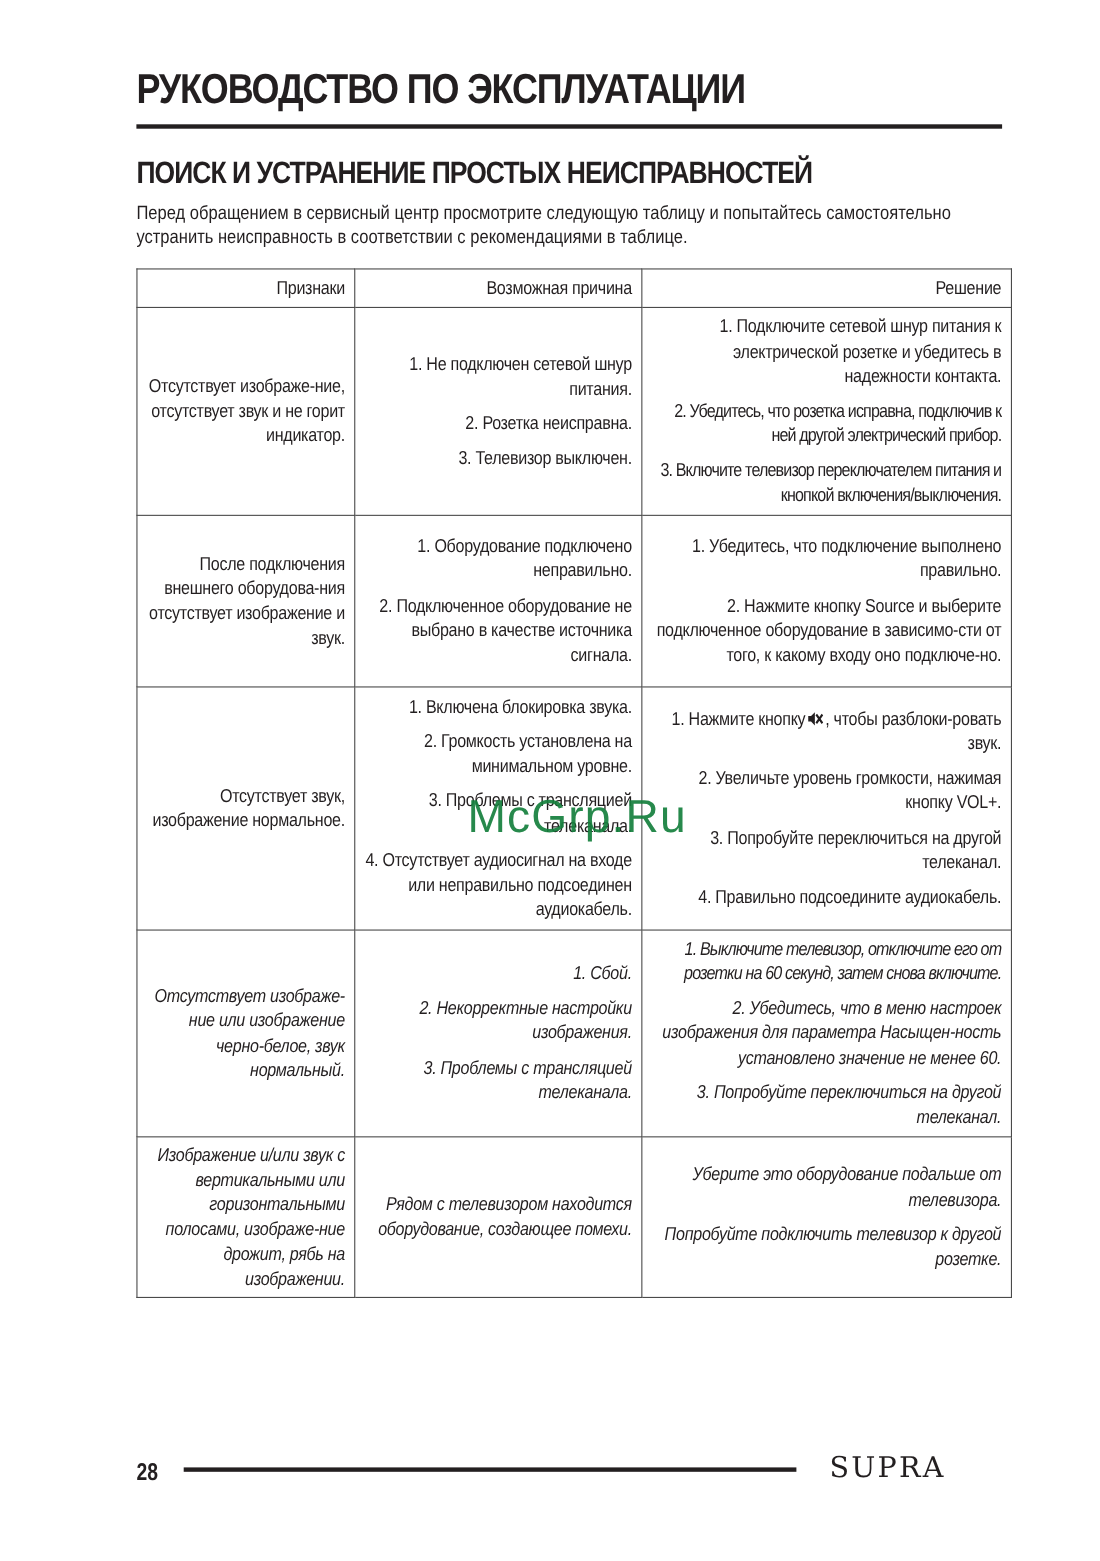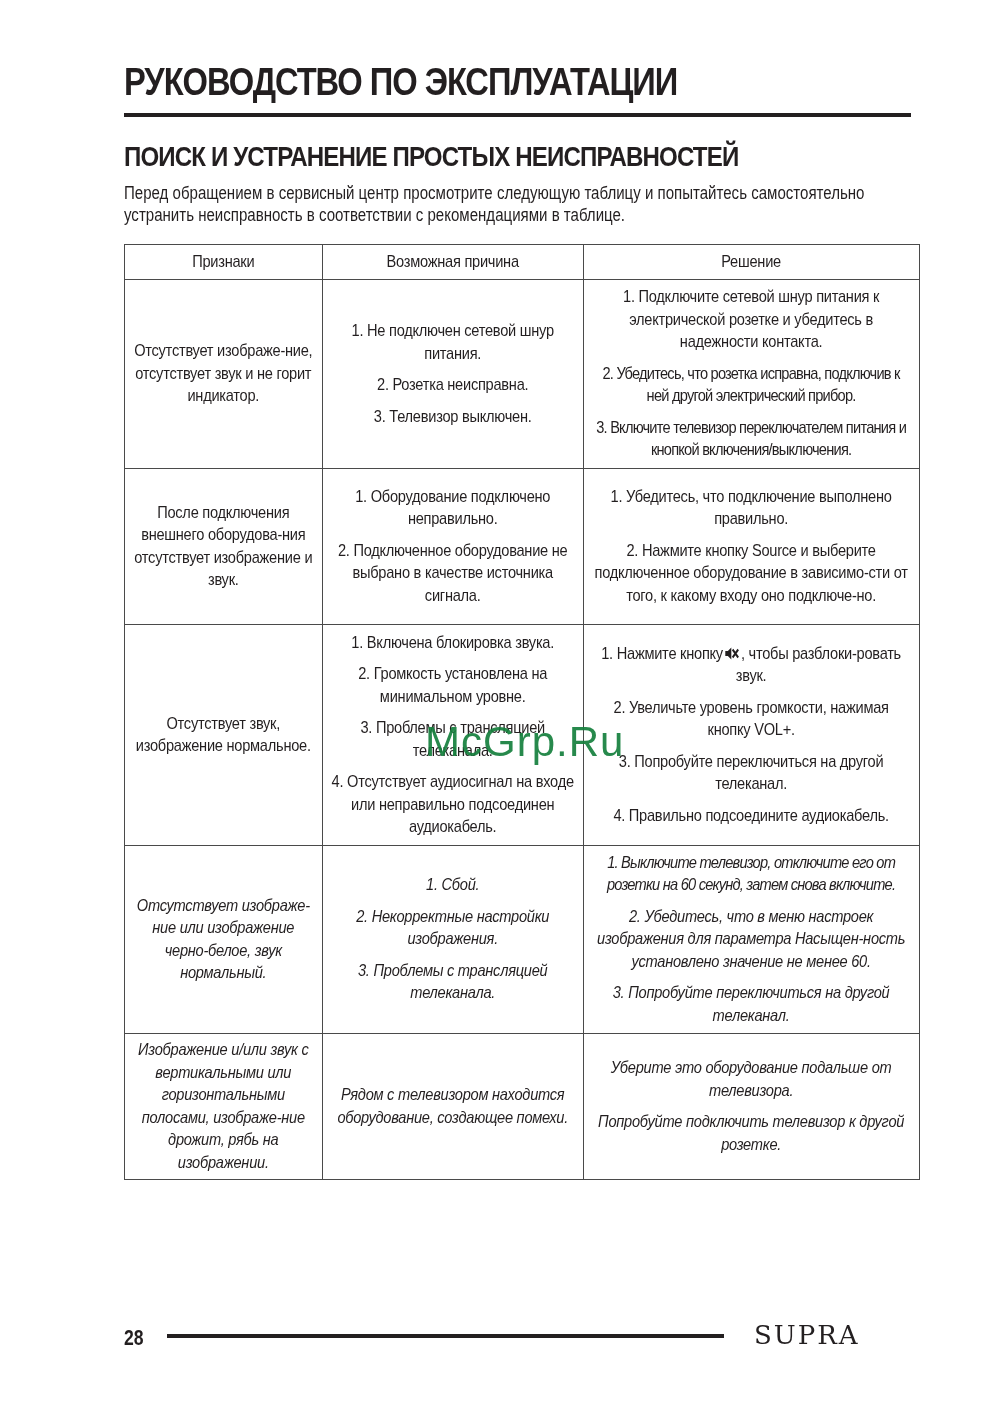--- a/index.html
+++ b/index.html
@@ -28,21 +28,21 @@
     }
     .intro div { white-space: nowrap; }
 
     table.trouble {
       position: absolute; left: 107px; top: 244px;
       width: 795px; border-collapse: collapse; table-layout: fixed;
       font-family: "Liberation Sans", sans-serif; color: #231f20;
     }
     table.trouble td, table.trouble th {
       border: 1.5px solid #4a4a4a; vertical-align: middle; padding: 0 8px;
-      font-weight: normal; text-align: center;
+      font-weight: normal; text-align: right;
     }
     col.c1 { width: 198px; }
     col.c2 { width: 261px; }
     col.c3 { width: 336px; }
     .cell {
       font-size: 17px; line-height: 22.5px; letter-spacing: -0.3px;
       transform: scaleX(0.86); transform-origin: left center; width: 116%;
     }
     .cell p { margin: 0 0 9px 0; }
     .cell p:last-child { margin-bottom: 0; }

